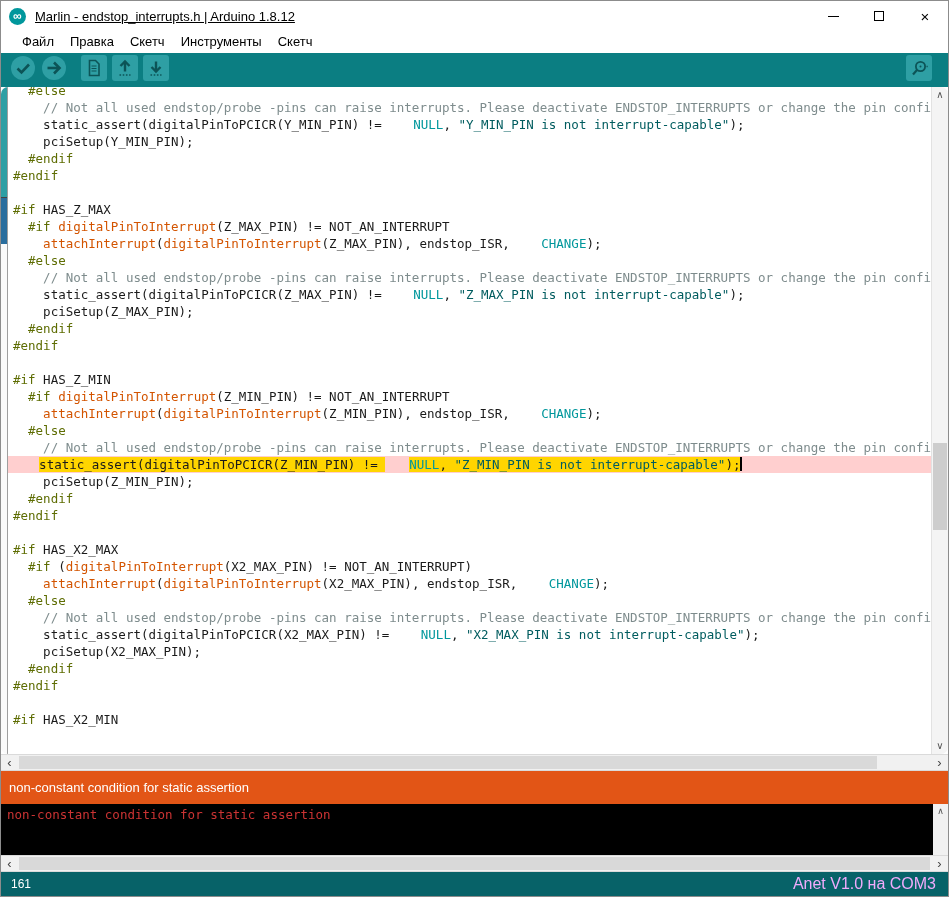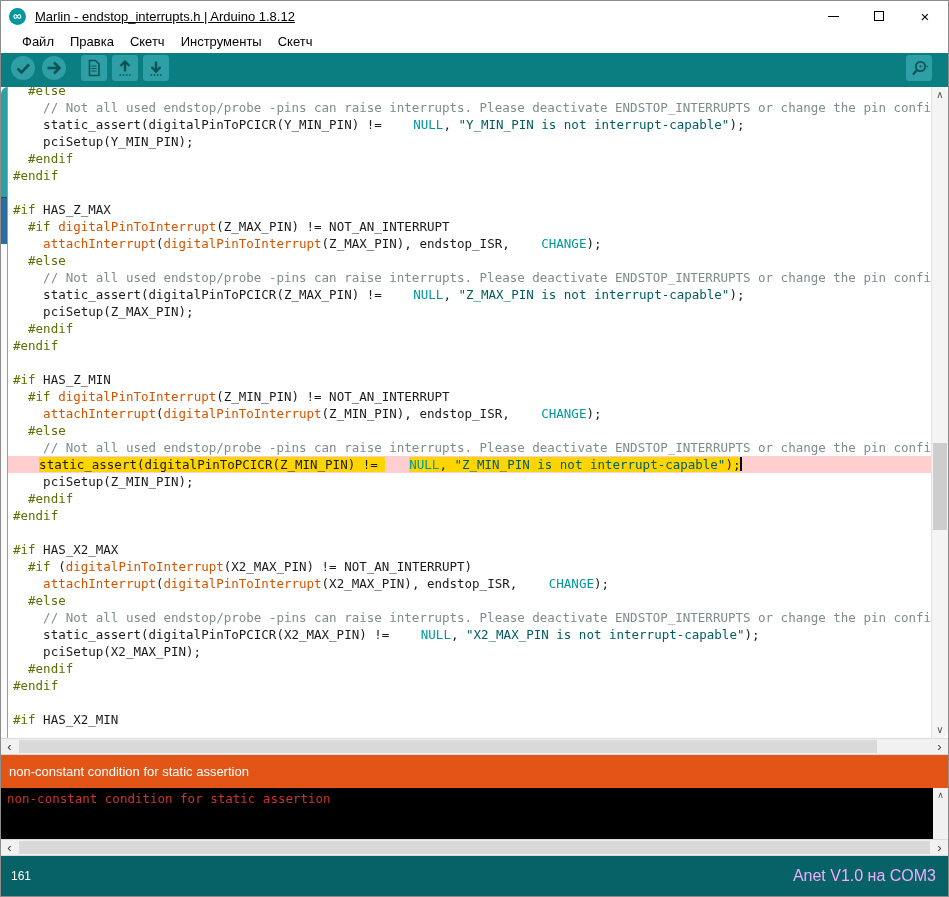--- a/index.html
+++ b/index.html
@@ -75,21 +75,21 @@
   .copy-btn{margin-left:auto;height:23px;background:#E1E1E1;border:1px solid #6A6A6A;
     font-family:"Liberation Sans",sans-serif;font-size:12px;color:#000;padding:0 12px;
     box-shadow:0 0 0 1px #f6f6f6 inset;}
   
   .console{height:51px;background:#000;position:relative;flex:none;overflow:hidden;}
   .console-text{color:#CC3333;font-family:"DejaVu Sans Mono","Liberation Mono",monospace;
     font-size:12.5px;padding:3px 6px;white-space:pre;}
   .console-vscroll{position:absolute;right:0;top:0;bottom:0;width:15px;background:#F1F1F1;}
   .console-vscroll .arr{position:absolute;top:2px;left:0;width:100%;text-align:center;font-size:9px;color:#555;}
   
-  .statusbar{height:40px;background:#076268;display:flex;align-items:center;flex:none;padding:0 12px 0 10px;}
+  .statusbar{height:24px;background:#076268;display:flex;align-items:center;flex:none;padding:0 12px 0 10px;}
   .status-line{color:#fff;font-size:12px;}
   .status-board{margin-left:auto;color:#f0abfc;font-size:16px;}
 </style>
 </head>
 <body>
 
 <div class="window">
 
   <div class="titlebar">
     <div class="app-icon">∞</div>

